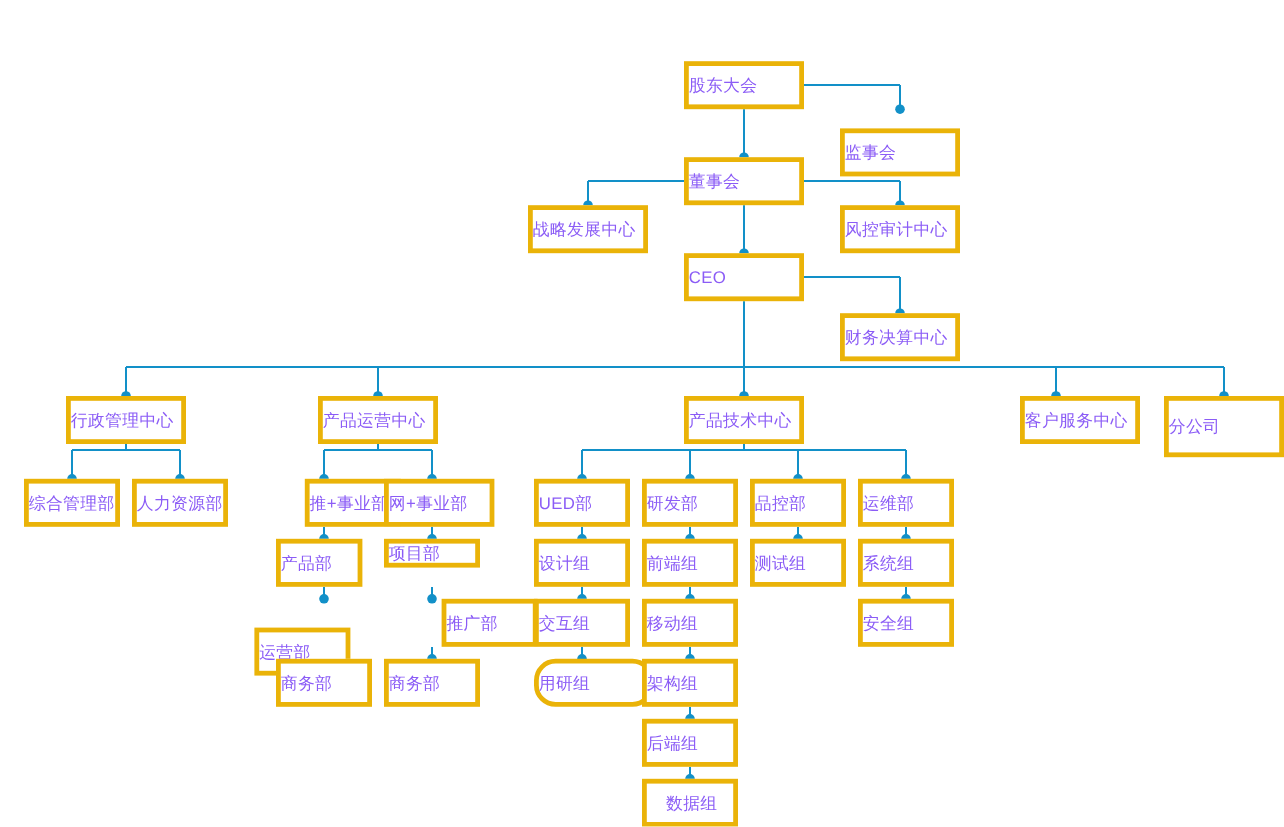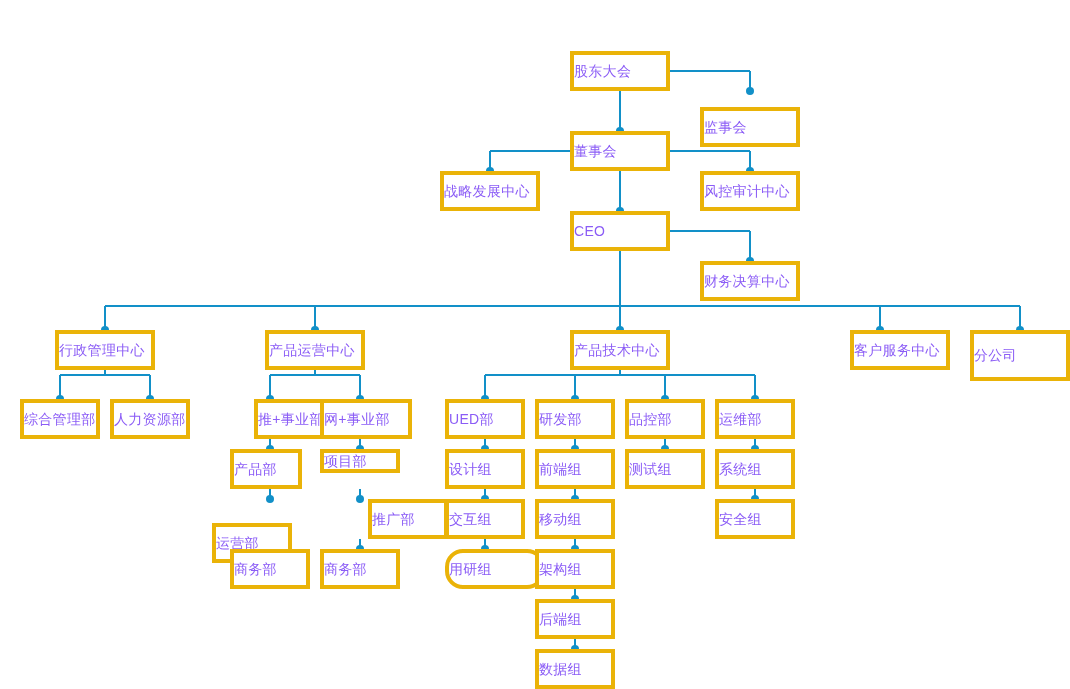--- a/index.html
+++ b/index.html
@@ -222,21 +222,21 @@
       </div>
       <div class="node" style="left: 535px; top: 499px; width: 80px; height: 40px;">
         <span class="node-label">移动组</span>
       </div>
       <div class="node" style="left: 535px; top: 549px; width: 80px; height: 40px;">
         <span class="node-label">架构组</span>
       </div>
       <div class="node" style="left: 535px; top: 599px; width: 80px; height: 40px;">
         <span class="node-label">后端组</span>
       </div>
-      <div class="node" style="left: 535px; top: 649px; width: 80px; height: 40px;">
+      <div class="node" style="left: 535px; top: 649px; width: 80px; height: 40px; padding-left: 16px;">
         <span class="node-label">数据组</span>
       </div>
       <div class="node" style="left: 625px; top: 399px; width: 80px; height: 40px;">
         <span class="node-label">品控部</span>
       </div>
       <div class="node" style="left: 625px; top: 449px; width: 80px; height: 40px;">
         <span class="node-label">测试组</span>
       </div>
       <div class="node" style="left: 715px; top: 399px; width: 80px; height: 40px;">
         <span class="node-label">运维部</span>

